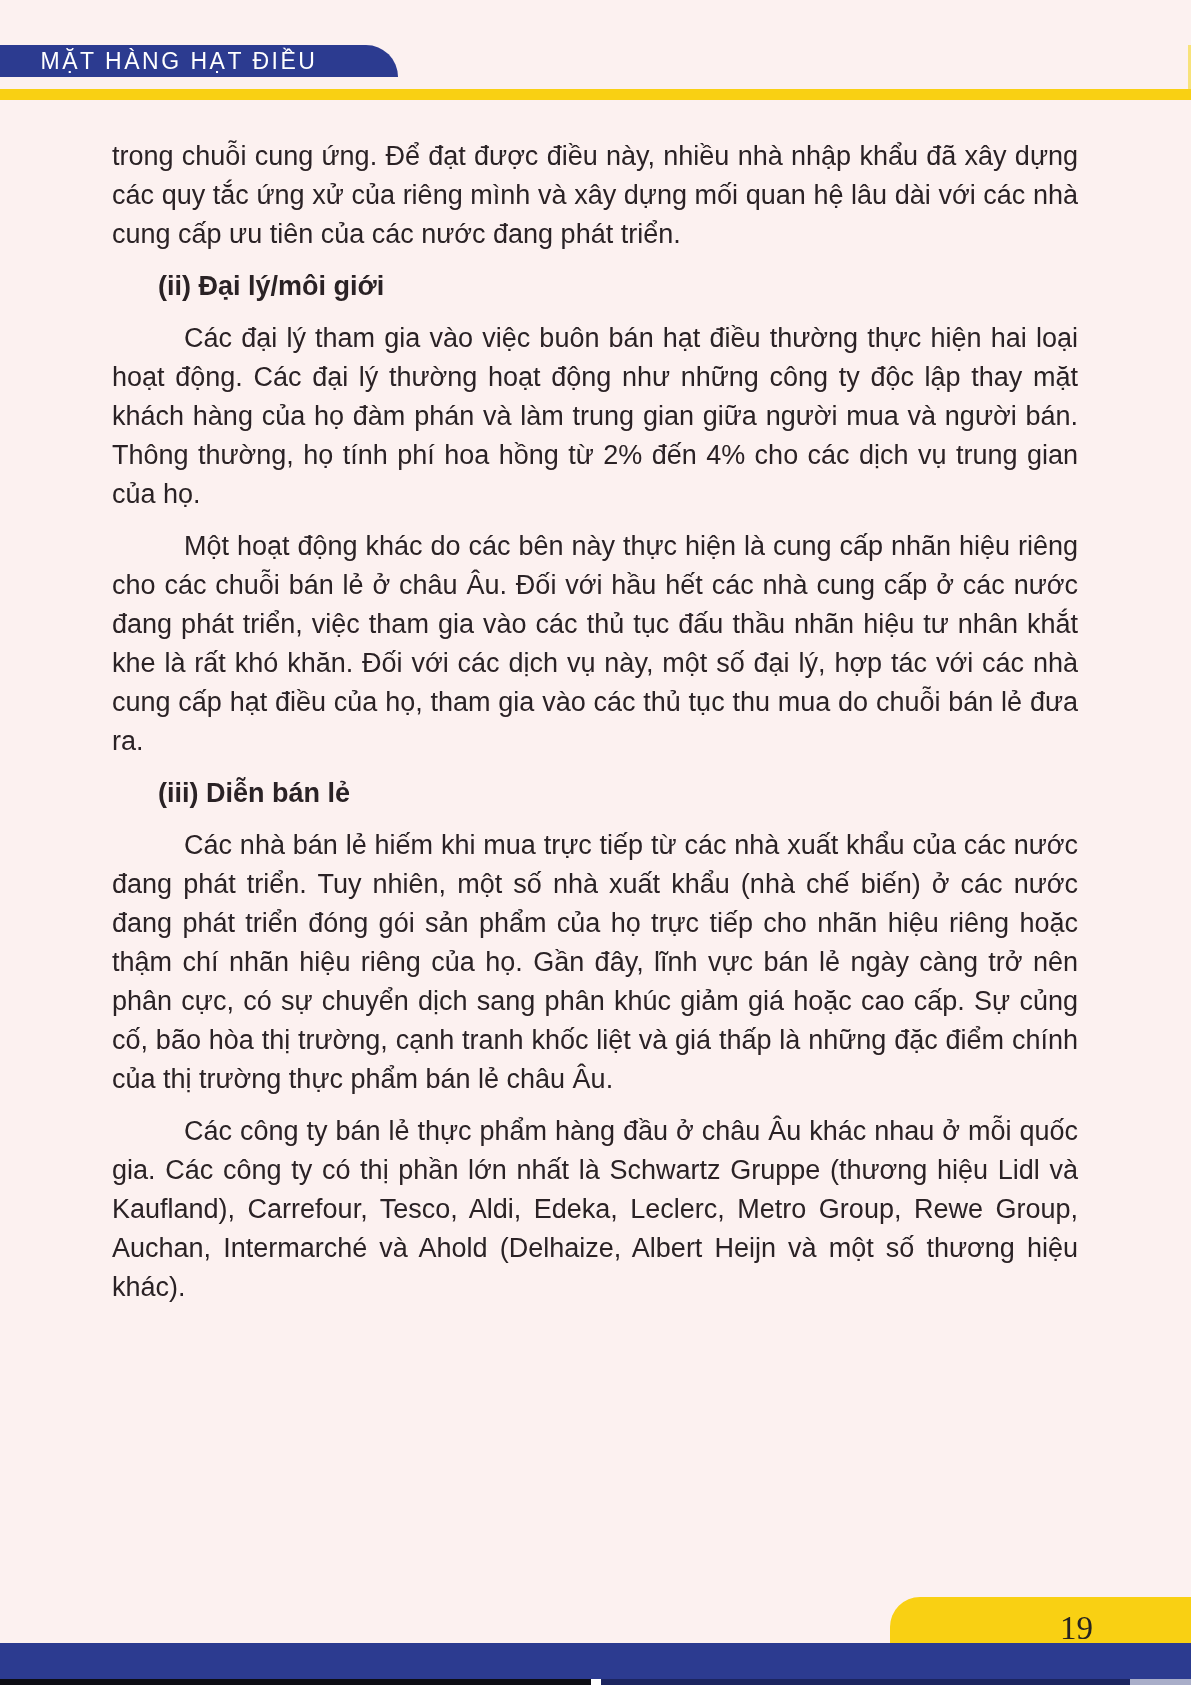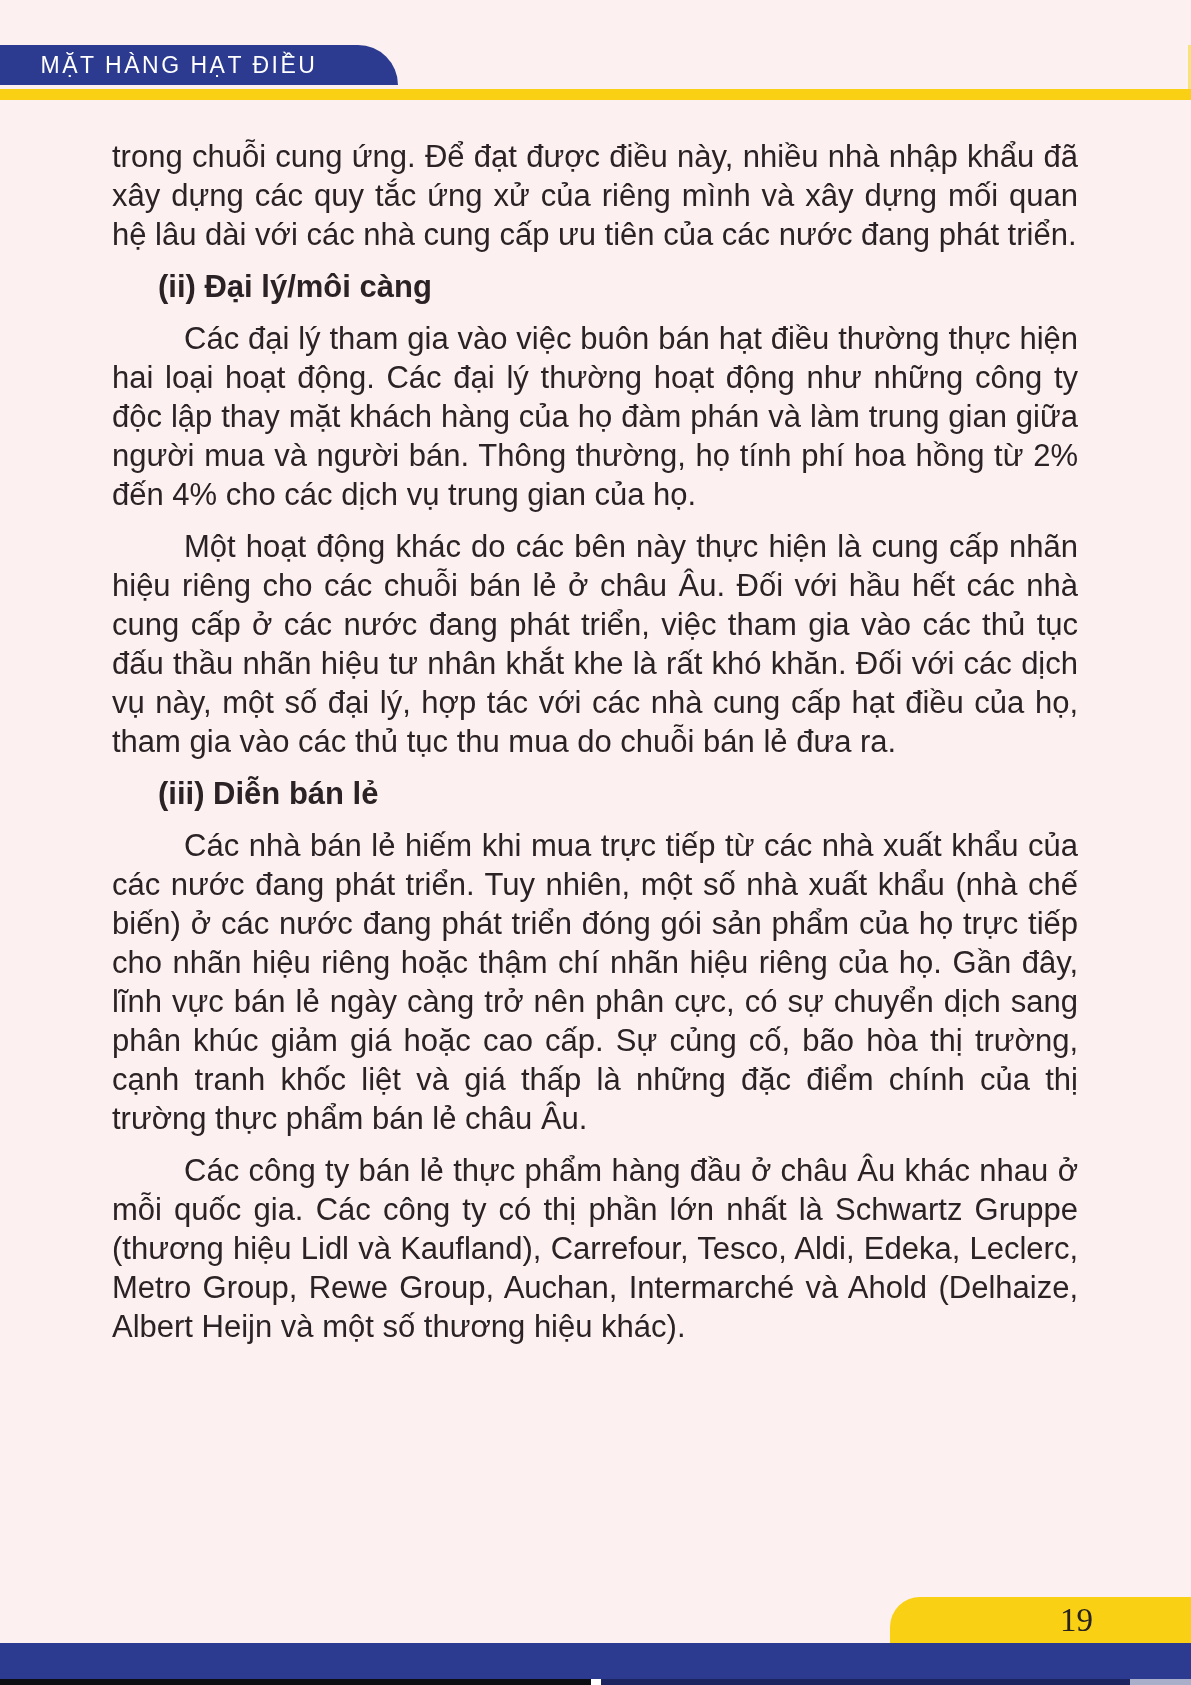--- a/index.html
+++ b/index.html
@@ -14,21 +14,21 @@
     position:relative;
     width:1191px;height:1685px;
     background:var(--bg);
     overflow:hidden;
     font-family:"Liberation Sans","DejaVu Sans",sans-serif;
     color:var(--ink);
   }
   
   .header-tab{
     position:absolute;left:0;top:45px;
-    width:398px;height:40px;
+    width:398px;height:32px;
     background:var(--blue);
     border-radius:0 44px 0 0;
     display:flex;align-items:center;justify-content:center;
   }
   .header-tab .title{
     color:#ffffff;
     font-size:23px;
     letter-spacing:2.5px;
     font-weight:400;
     white-space:nowrap;
@@ -42,21 +42,21 @@
   .header-edge-sliver{
     position:absolute;right:0;top:45px;
     width:3px;height:44px;
     background:#f8e27a;
   }
   
   .content{
     position:absolute;
     left:112px;top:137px;
     width:966px;
-    font-size:31px;
+    font-size:27px;
     line-height:39px;
   }
   .content p{margin:0 0 13px 0;}
   .content p.paragraph{
     text-align:justify;
     text-indent:72px;
   }
   .content p.paragraph.no-indent{text-indent:0;}
   .content p.heading{
     font-weight:bold;
@@ -66,21 +66,21 @@
   
   .page-number-tab{
     position:absolute;
     left:890px;top:1597px;right:0;
     height:46px;
     background:var(--yellow);
     border-radius:30px 0 0 0;
   }
   .page-number{
     position:absolute;
-    right:98px;top:0;
+    right:98px;top:8px;
     height:46px;
     display:flex;align-items:center;
     font-family:"Liberation Serif","DejaVu Serif",serif;
     font-size:33px;
     color:#262320;
   }
   .footer-bar{
     position:absolute;left:0;top:1643px;
     width:100%;height:36px;
     background:var(--blue);
@@ -99,21 +99,21 @@
 <body>
 
 <div class="header-tab">
   <span class="title">MẶT HÀNG HẠT ĐIỀU</span>
 </div>
 <div class="header-accent"></div>
 <div class="header-edge-sliver"></div>
 
 <div class="content">
     <p class="paragraph no-indent">trong chuỗi cung ứng. Để đạt được điều này, nhiều nhà nhập khẩu đã xây dựng các quy tắc ứng xử của riêng mình và xây dựng mối quan hệ lâu dài với các nhà cung cấp ưu tiên của các nước đang phát triển.</p>
-    <p class="heading">(ii) Đại lý/môi càng</p>
+    <p class="heading">(ii) Đại lý/môi giới</p>
     <p class="paragraph">Các đại lý tham gia vào việc buôn bán hạt điều thường thực hiện hai loại hoạt động. Các đại lý thường hoạt động như những công ty độc lập thay mặt khách hàng của họ đàm phán và làm trung gian giữa người mua và người bán. Thông thường, họ tính phí hoa hồng từ 2% đến 4% cho các dịch vụ trung gian của họ.</p>
     <p class="paragraph">Một hoạt động khác do các bên này thực hiện là cung cấp nhãn hiệu riêng cho các chuỗi bán lẻ ở châu Âu. Đối với hầu hết các nhà cung cấp ở các nước đang phát triển, việc tham gia vào các thủ tục đấu thầu nhãn hiệu tư nhân khắt khe là rất khó khăn. Đối với các dịch vụ này, một số đại lý, hợp tác với các nhà cung cấp hạt điều của họ, tham gia vào các thủ tục thu mua do chuỗi bán lẻ đưa ra.</p>
     <p class="heading">(iii) Diễn bán lẻ</p>
     <p class="paragraph">Các nhà bán lẻ hiếm khi mua trực tiếp từ các nhà xuất khẩu của các nước đang phát triển. Tuy nhiên, một số nhà xuất khẩu (nhà chế biến) ở các nước đang phát triển đóng gói sản phẩm của họ trực tiếp cho nhãn hiệu riêng hoặc thậm chí nhãn hiệu riêng của họ. Gần đây, lĩnh vực bán lẻ ngày càng trở nên phân cực, có sự chuyển dịch sang phân khúc giảm giá hoặc cao cấp. Sự củng cố, bão hòa thị trường, cạnh tranh khốc liệt và giá thấp là những đặc điểm chính của thị trường thực phẩm bán lẻ châu Âu.</p>
     <p class="paragraph">Các công ty bán lẻ thực phẩm hàng đầu ở châu Âu khác nhau ở mỗi quốc gia. Các công ty có thị phần lớn nhất là Schwartz Gruppe (thương hiệu Lidl và Kaufland), Carrefour, Tesco, Aldi, Edeka, Leclerc, Metro Group, Rewe Group, Auchan, Intermarché và Ahold (Delhaize, Albert Heijn và một số thương hiệu khác).</p>
   </div>
 
 <div class="page-number-tab">
   <span class="page-number">19</span>
 </div>

